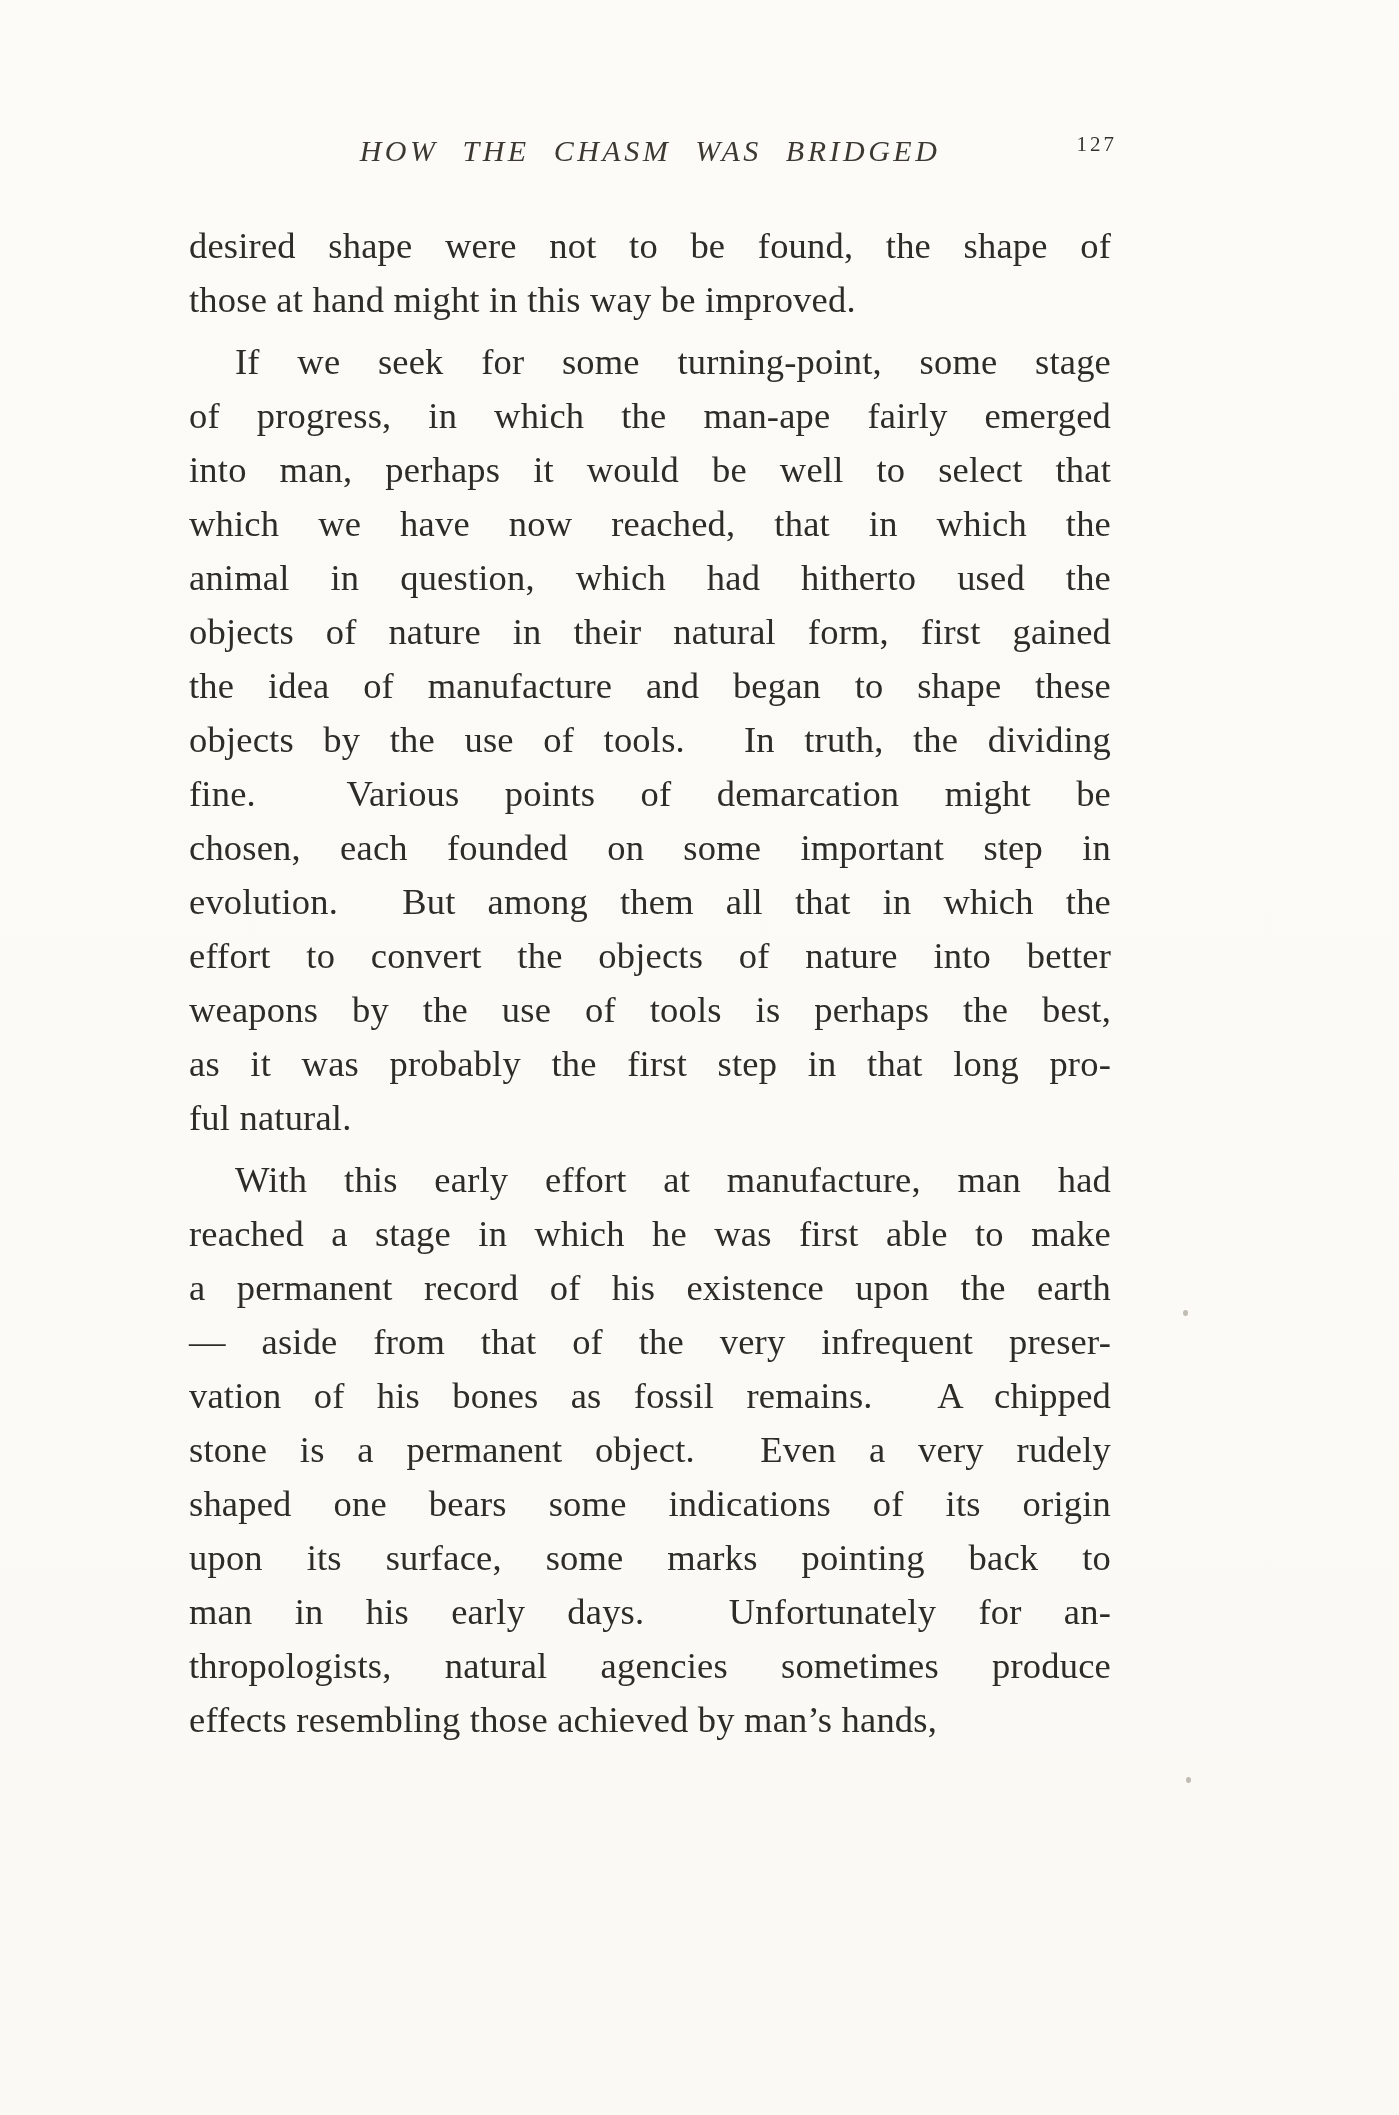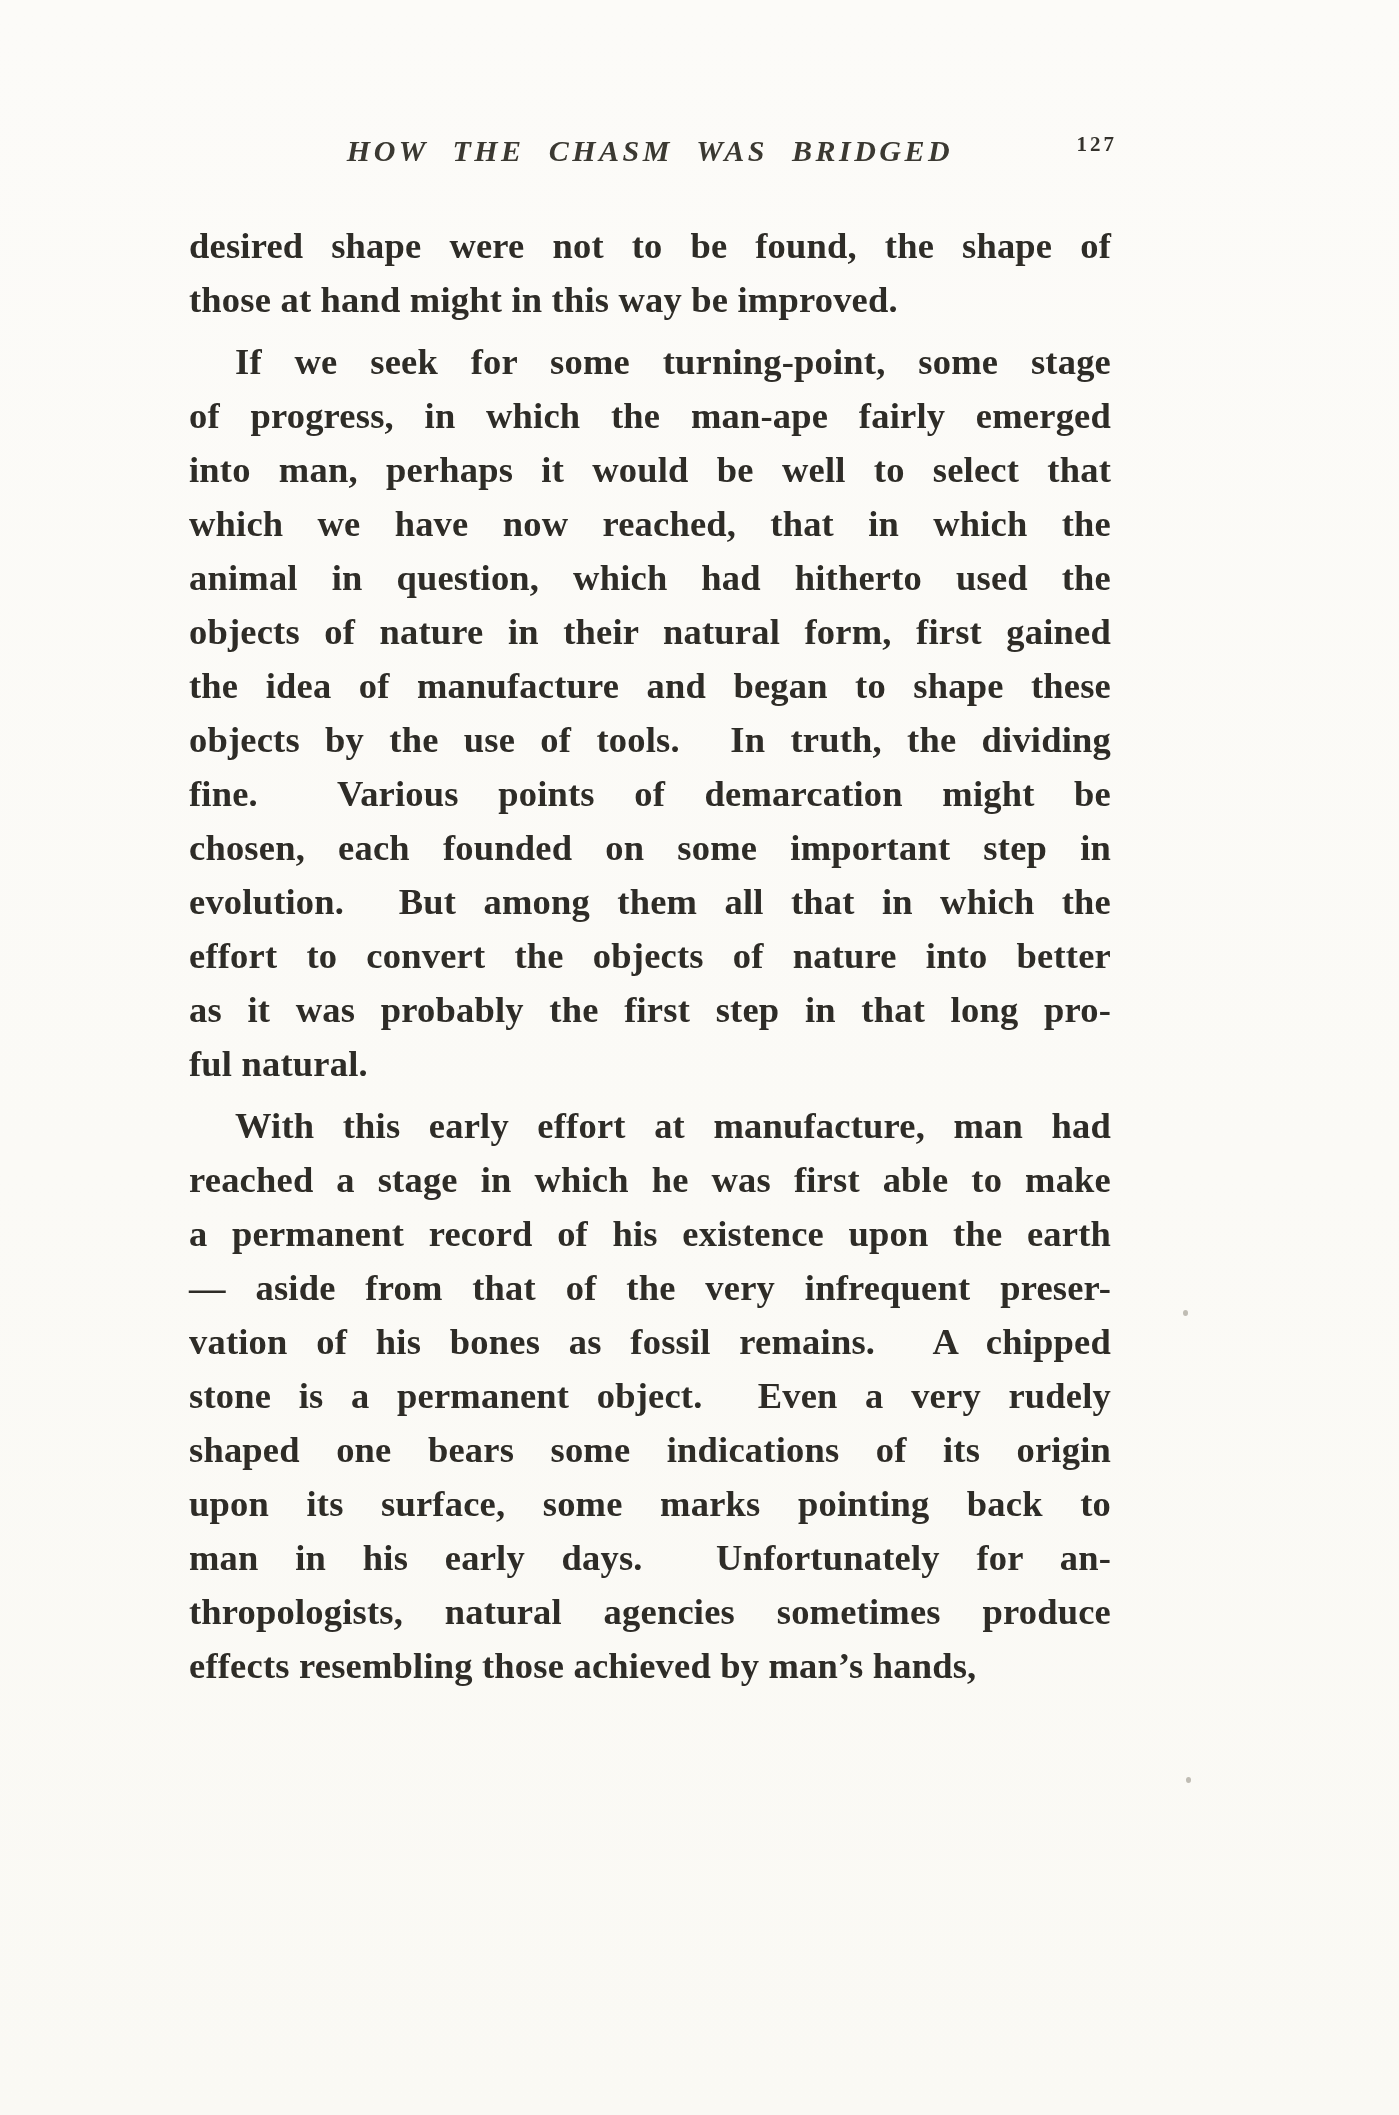--- a/index.html
+++ b/index.html
@@ -8,21 +8,20 @@
     height: 2115px;
     position: relative;
     overflow: hidden;
     background: #efeeea;
     font-family: "Liberation Serif", "DejaVu Serif", serif;
   }
   .page {
     position: absolute;
     inset: 0;
     background: linear-gradient(180deg, #fcfbf8 0%, #fbfaf6 55%, #faf9f4 100%);
-    font-weight: bold;
   }
   .running-header {
     position: absolute;
     left: 181px;
     top: 134px;
     width: 938px;
     height: 44px;
     text-align: center;
   }
   .header-title {
@@ -88,20 +87,21 @@
         <div class="line">into man, perhaps it would be well to select that</div>
         <div class="line">which we have now reached, that in which the</div>
         <div class="line">animal in question, which had hitherto used the</div>
         <div class="line">objects of nature in their natural form, first gained</div>
         <div class="line">the idea of manufacture and began to shape these</div>
         <div class="line">objects by the use of tools. &nbsp;In truth, the dividing</div>
         <div class="line">fine. &nbsp;Various points of demarcation might be</div>
         <div class="line">chosen, each founded on some important step in</div>
         <div class="line">evolution. &nbsp;But among them all that in which the</div>
         <div class="line">effort to convert the objects of nature into better</div>
+        <div class="line">weapons by the use of tools is perhaps the best,</div>
         <div class="line">as it was probably the first step in that long pro-</div>
         <div class="line last">ful natural.</div>
       </div>
       <div class="paragraph indent">
         <div class="line first">With this early effort at manufacture, man had</div>
         <div class="line">reached a stage in which he was first able to make</div>
         <div class="line">a permanent record of his existence upon the earth</div>
         <div class="line">— aside from that of the very infrequent preser-</div>
         <div class="line">vation of his bones as fossil remains. &nbsp;A chipped</div>
         <div class="line">stone is a permanent object. &nbsp;Even a very rudely</div>

